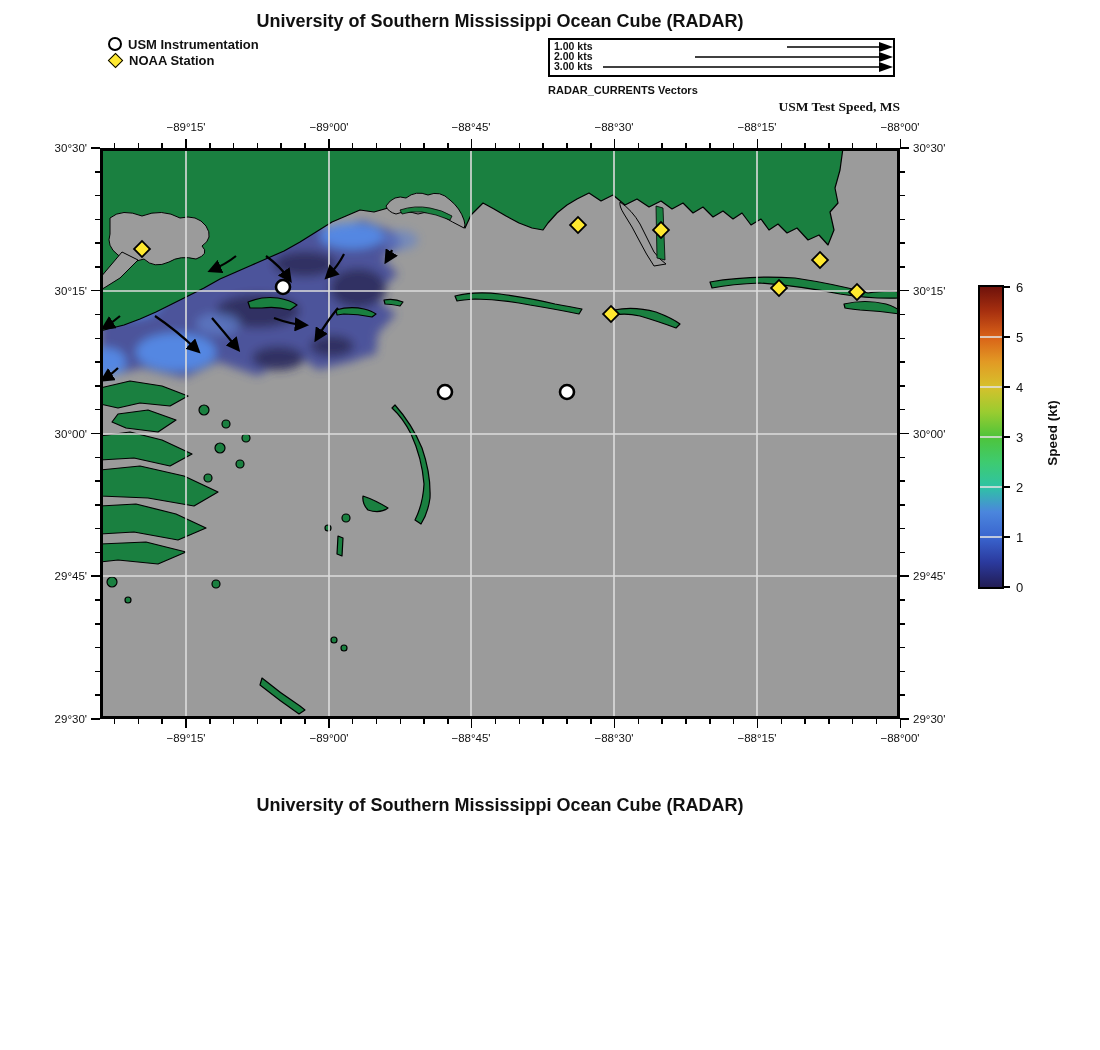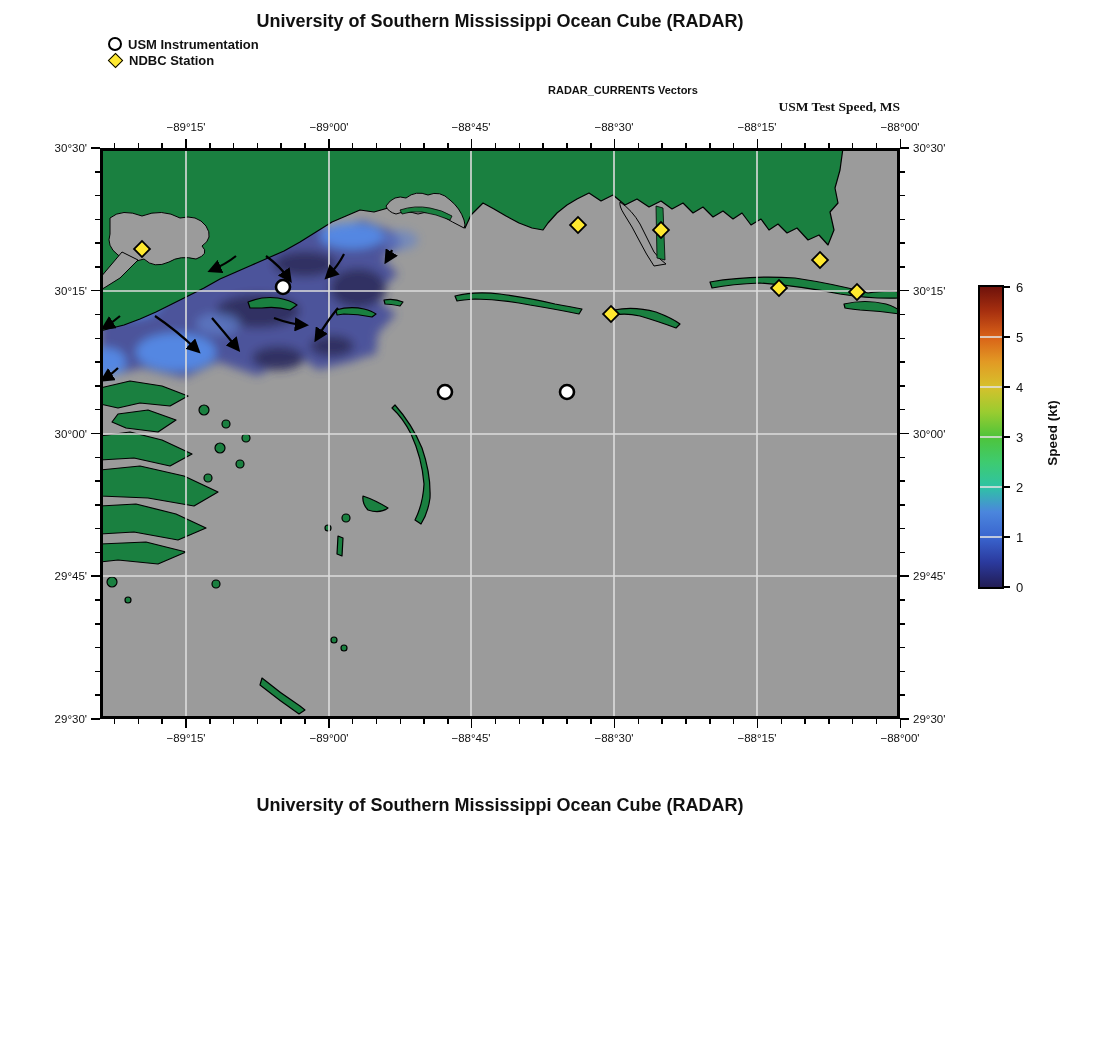--- a/index.html
+++ b/index.html
@@ -39,24 +39,37 @@
 
   <div id="title" class="abs">University of Southern Mississippi Ocean Cube (RADAR)</div>
 
   <div id="legend" class="abs">
     <div class="leg-row">
       <span class="leg-circle"></span>
       <span>USM Instrumentation</span>
     </div>
     <div class="leg-row">
       <span class="leg-diamond"></span>
-      <span>NDBC Station</span>
+      <span>NOAA Station</span>
     </div>
   </div>
 
+  <div id="vector-box" class="abs">
+    <span class="vb-label" style="top:1px">1.00 kts</span>
+    <span class="vb-label" style="top:11px">2.00 kts</span>
+    <span class="vb-label" style="top:21px">3.00 kts</span>
+    <svg id="vb-svg" width="343" height="35" style="position:absolute;left:0;top:0">
+        <line x1="237" y1="7" x2="330" y2="7" stroke="#000" stroke-width="1.5"></line>
+        <path d="M329,2 L343,7 L329,12 Z" fill="#000"></path>
+        <line x1="145" y1="17" x2="330" y2="17" stroke="#000" stroke-width="1.5"></line>
+        <path d="M329,12 L343,17 L329,22 Z" fill="#000"></path>
+        <line x1="53" y1="27" x2="330" y2="27" stroke="#000" stroke-width="1.5"></line>
+        <path d="M329,22 L343,27 L329,32 Z" fill="#000"></path>
+      </svg>
+  </div>
   <div id="vb-caption" class="abs">RADAR_CURRENTS Vectors</div>
 
   <div id="range-label" class="abs">USM Test Speed, MS</div>
 
   <div id="map-wrap" class="abs">
     <svg id="map-svg" width="800" height="571" viewBox="0 0 800 571">
       <defs>
         <filter id="blobblur" x="-20%" y="-20%" width="140%" height="140%">
           <feGaussianBlur stdDeviation="5"></feGaussianBlur>
         </filter>

